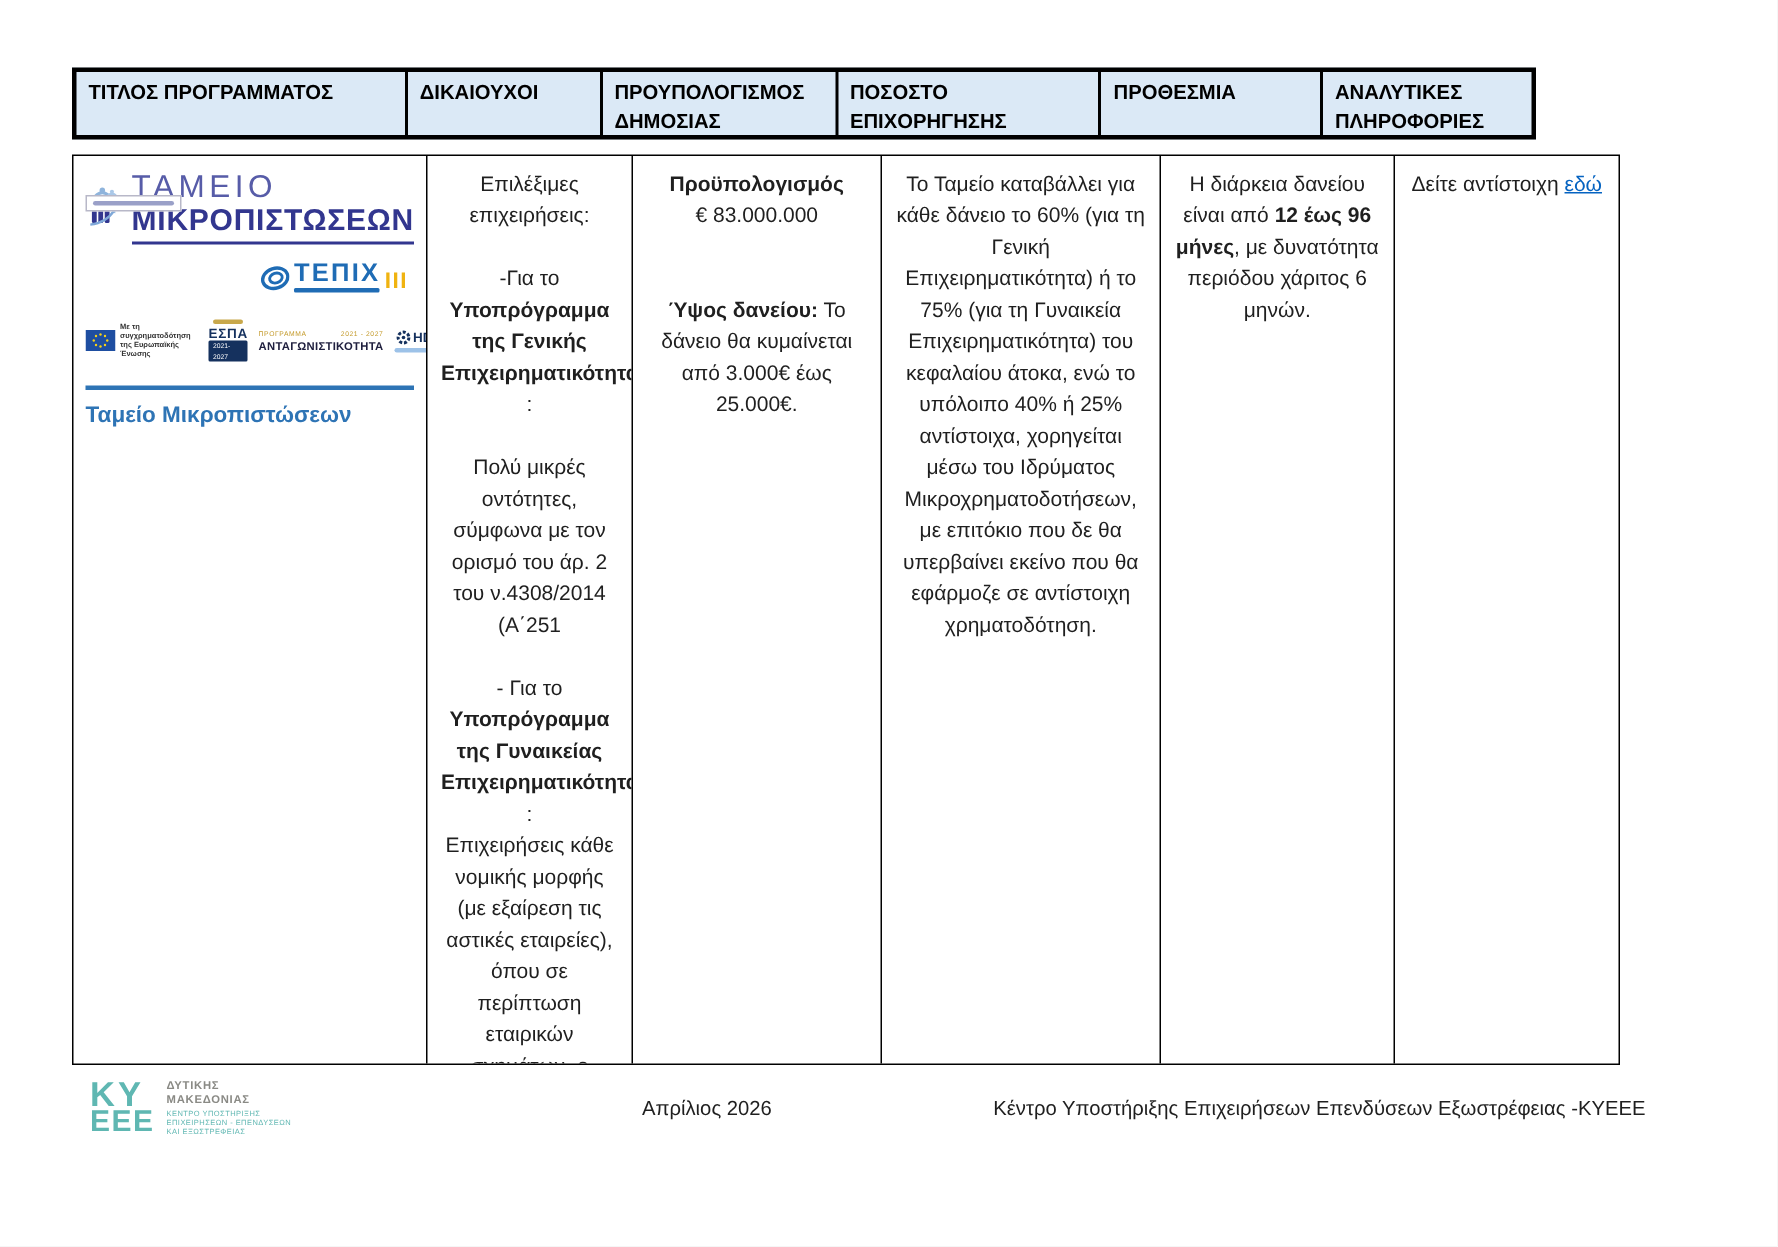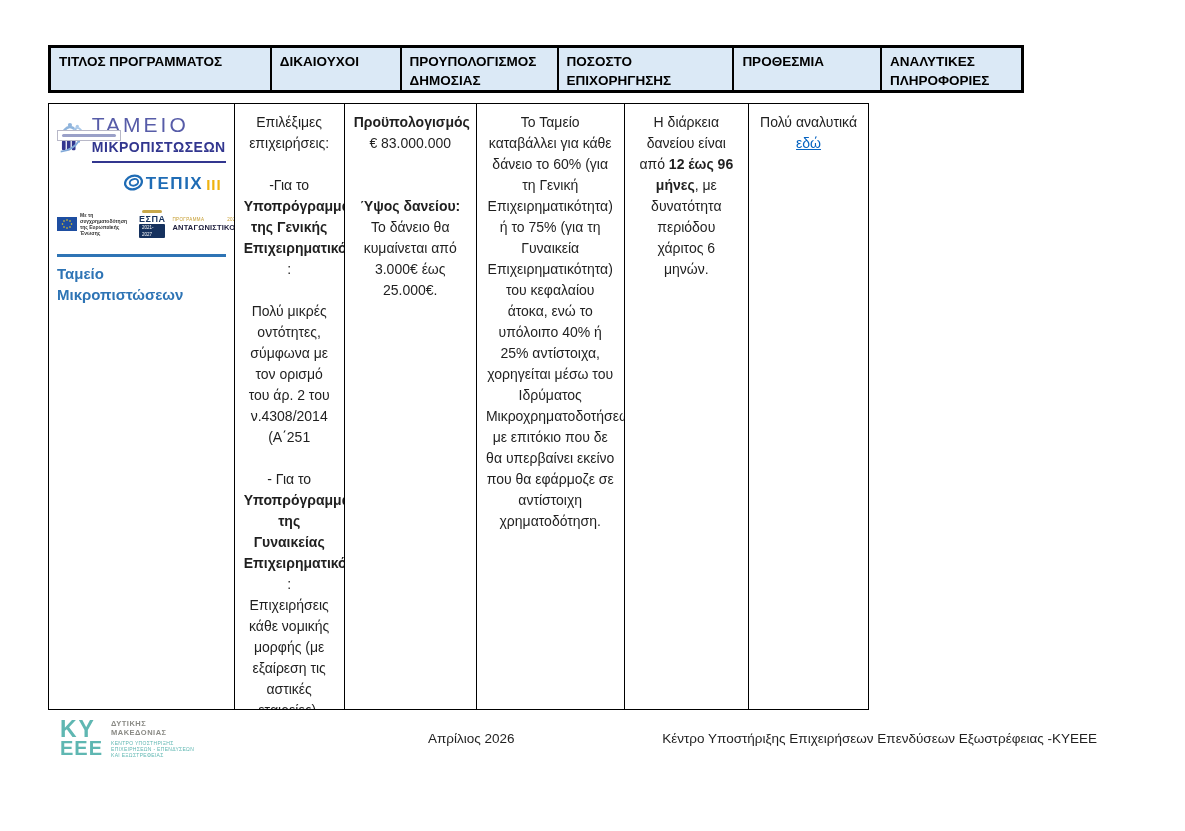--- a/index.html
+++ b/index.html
@@ -9,43 +9,43 @@
 
   
   .header-table { position:absolute; left:48px; top:45px; width:976px; height:48px;
                   display:flex; border:3px solid #000; background:#dbe9f6; }
   .header-cell { border-right:2px solid #000; padding:4px 8px 2px 8px;
                  font-weight:bold; font-size:13.5px; line-height:19px; color:#000; overflow:hidden; }
   .header-cell:last-child { border-right:none;border-radius:13px; }
   .hc1{width:234px;} .hc2{width:137px;} .hc3{width:166px;} .hc4{width:186px;} .hc5{width:156px;} .hc6{width:147px;}
 
   
-  .body-table { position:absolute; left:48px; top:103px; width:821px; height:607px;
+  .body-table { position:absolute; left:48px; top:103px; width:1032px; height:607px;
                 display:flex; border:1px solid #000; background:#fff; }
   .body-cell { border-right:1px solid #000; padding:8px 9px; font-size:14px; line-height:21px;
                color:#1f1f1f; overflow:hidden; }
   .body-cell:last-child { border-right:none; }
   .bc1{width:236px; padding:6px 8px;} .bc2{width:137px;} .bc3{width:166px;} .bc4{width:186px;} .bc5{width:156px;} .bc6{width:149px;}
 
   .para { min-height:21px;text-align:center; }
   .b { font-weight:bold; }
   .lnk { color:#0563c1; text-decoration:underline; cursor:pointer; }
 
   
   .brand { position:relative; width:100%; height:100%; }
   .brand-top { display:flex; align-items:flex-start; gap:4px; margin-top:2px; }
   .brand-badge { position:absolute; left:0; top:18px; width:64px; height:11px; background:#fff;
                  border:1px solid #b8b8c8; display:flex; align-items:center; justify-content:center; }
   .brand-badge-bar { width:54px; height:3px; background:#9aa0c8; border-radius:2px; }
   .brand-text { padding-top:2px; }
   .brand-l1 { font-size:21px; letter-spacing:3px; color:#575ca8; font-weight:400; line-height:22px; }
-  .brand-l2 { font-size:14px; letter-spacing:.5px; color:#32368f; font-weight:bold; line-height:22px;
+  .brand-l2 { font-size:20px; letter-spacing:.5px; color:#32368f; font-weight:bold; line-height:22px;
               border-bottom:2px solid #32368f; padding-bottom:3px; }
   .tepix-row { display:flex; justify-content:flex-end; align-items:flex-end; gap:3px; margin-top:9px; padding-right:4px; }
-  .tepix-main { display:flex; flex-direction:row; align-items:center; }
+  .tepix-main { display:flex; flex-direction:column; align-items:center; }
   .tepix-word { font-size:17px; font-weight:bold; color:#1f6cb5; letter-spacing:1.5px; line-height:17px; }
   .tepix-tagbar { width:100%; height:3px; background:#1f6cb5; margin-top:2px; border-radius:1px; }
   .tepix-iii { font-size:15px; font-weight:bold; color:#f0b310; line-height:15px; letter-spacing:1px; }
 
   .logos-row { display:flex; align-items:center; gap:7px; margin-top:16px; min-height:32px; }
   .eu-block { display:flex; align-items:center; gap:3px; }
   .eu-text { font-size:5px; line-height:6px; color:#333; font-weight:bold; width:52px; }
   .espa-block { display:flex; flex-direction:column; align-items:center; }
   .espa-word { font-size:9px; font-weight:bold; color:#15315e; line-height:10px; letter-spacing:.5px; }
   .espa-chip { background:#15315e; color:#fff; font-size:4.5px; line-height:7px; padding:0 3px; border-radius:1px; }
@@ -190,21 +190,21 @@
 
     <div class="body-cell bc4">
         <div class="para"><span>Το Ταμείο καταβάλλει για κάθε δάνειο το 60% (για τη Γενική Επιχειρηματικότητα) ή το 75% (για τη Γυναικεία Επιχειρηματικότητα) του κεφαλαίου άτοκα, ενώ το υπόλοιπο 40% ή 25% αντίστοιχα, χορηγείται μέσω του Ιδρύματος Μικροχρηματοδοτήσεων, με επιτόκιο που δε θα υπερβαίνει εκείνο που θα εφάρμοζε σε αντίστοιχη χρηματοδότηση.</span></div>
       </div>
 
     <div class="body-cell bc5">
         <div class="para"><span>Η διάρκεια δανείου είναι από </span><span class="b">12 έως 96 μήνες</span><span>, με δυνατότητα περιόδου χάριτος 6 μηνών.</span></div>
       </div>
 
     <div class="body-cell bc6">
-        <div class="para"><span>Πολύ αναλυτικά </span><a class="lnk" href="#">εδώ</a></div>
+        <div class="para"><span>Δείτε αντίστοιχη </span><a class="lnk" href="#">εδώ</a></div>
       </div>
   </div>
 
   <div class="footer-logo">
     <div class="kyeee-mark">
       <span class="kyeee-ky">ΚΥ</span>
       <span class="kyeee-eee">ΕΕΕ</span>
     </div>
     <div class="kyeee-text">
       <div class="kyeee-region">

